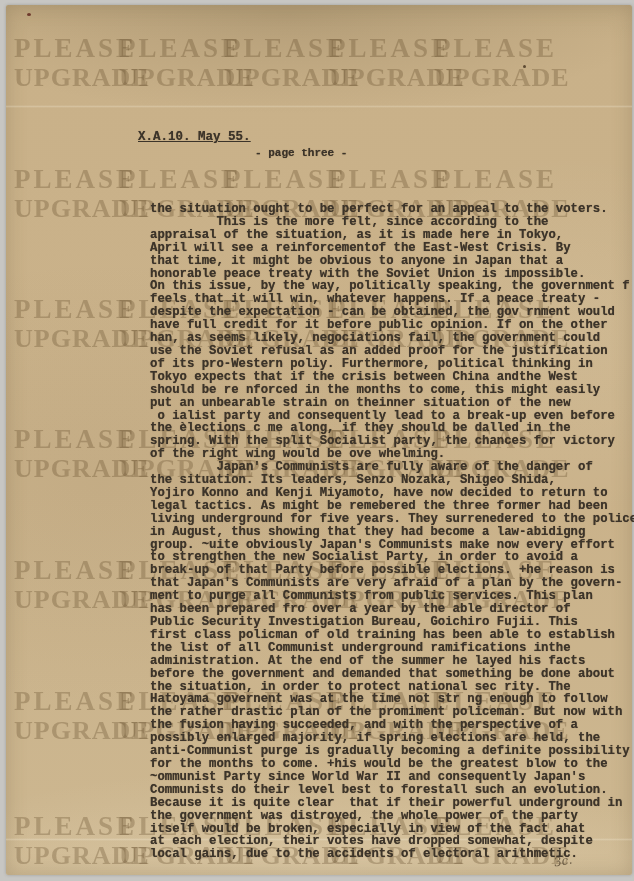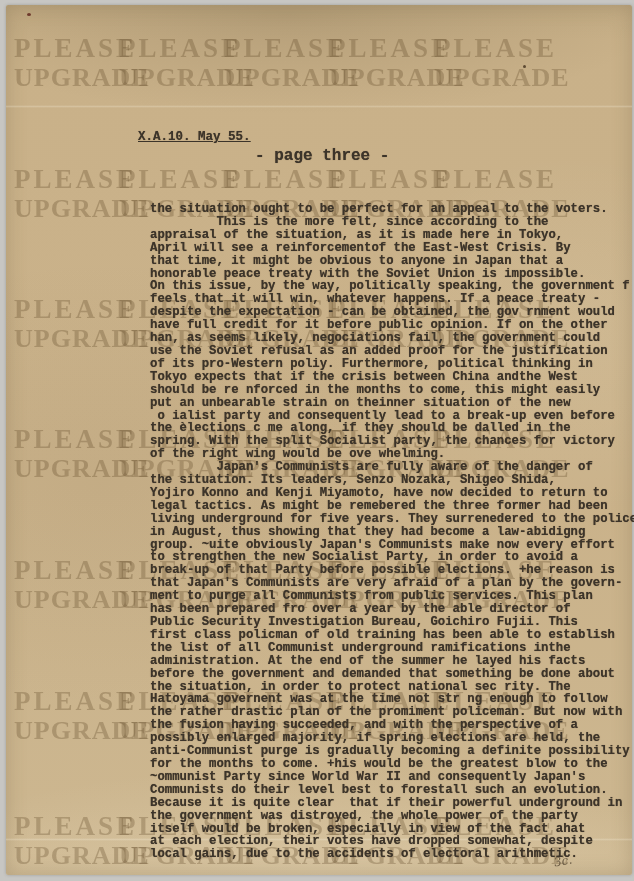--- a/index.html
+++ b/index.html
@@ -20,21 +20,21 @@
   .wm-row{position:absolute;left:8px;display:flex;width:532px;}
   .wm-cell{width:105px;text-align:center;font-family:"Liberation Serif",serif;font-weight:bold;
            color:rgba(96,73,41,0.30);}
   .wm-please{font-size:27px;line-height:30px;letter-spacing:3px;}
   .wm-upgrade{font-size:26px;line-height:30px;letter-spacing:1px;}
   
   .typed{position:absolute;left:0;top:0;width:100%;height:100%;
          font-family:"Liberation Mono","DejaVu Sans Mono",monospace;font-weight:bold;
          color:#3c342a;text-shadow:0 0 0.7px rgba(58,45,30,0.75);}
   .doc-ref{position:absolute;left:132px;top:125px;font-size:12.5px;text-decoration:underline;white-space:pre;}
-  .page-label{position:absolute;left:249px;top:142px;font-size:16px;white-space:pre;}
+  .page-label{position:absolute;left:249px;top:142px;font-size:11px;white-space:pre;}
   .body-lines{position:absolute;left:132px;top:198px;font-size:12.3px;line-height:12.9px;white-space:pre;}
   .body-lines div{white-space:pre;padding-left:12px;}
   .page-mark{position:absolute;right:60px;bottom:7px;font-family:"DejaVu Serif",serif;
              font-style:italic;font-size:12px;color:#6b5c45;transform:rotate(-10deg);}
   .speck{position:absolute;border-radius:50%;}
   .speck.s1{left:21px;top:8px;width:4px;height:3px;background:#6e3a2c;}
   .speck.s2{left:517px;top:60px;width:3px;height:3px;background:#5d4a33;}
   .speck.s3{left:407px;top:231px;width:2px;height:2px;background:#4a3b28;}
 </style>
 </head>

